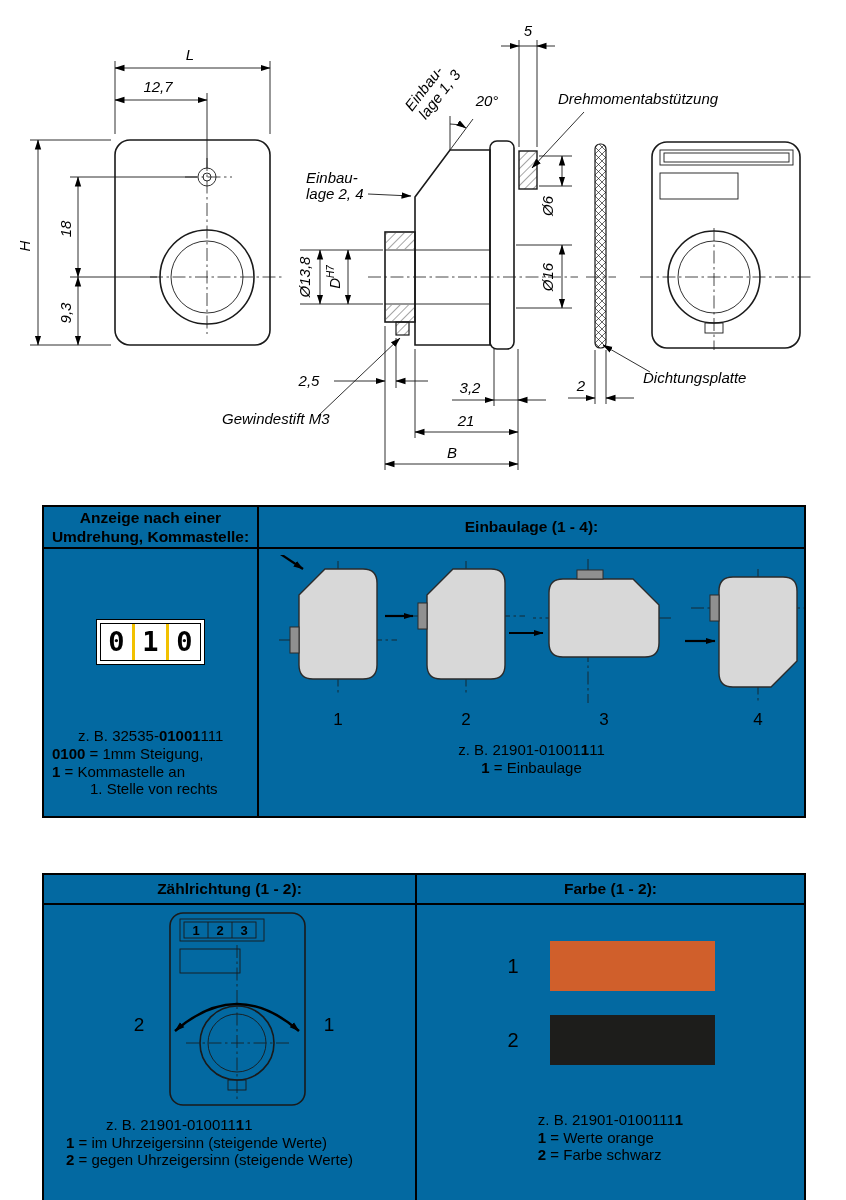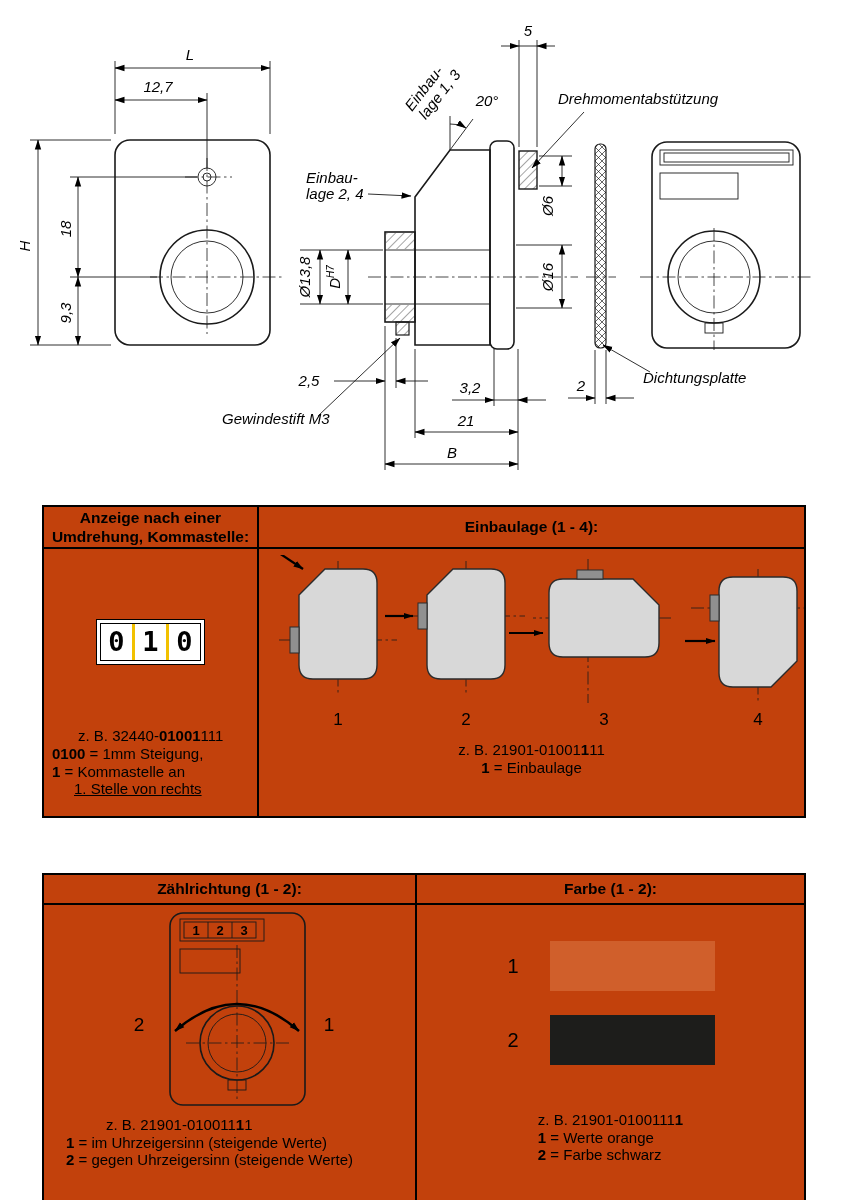--- a/index.html
+++ b/index.html
@@ -17,37 +17,37 @@
   .thin{fill:none;stroke:#1a1a1a;stroke-width:0.9;}
   .dim{fill:none;stroke:#1a1a1a;stroke-width:0.9;}
   .cl{fill:none;stroke:#1a1a1a;stroke-width:0.8;stroke-dasharray:13 3.5 2.5 3.5;}
   .shape{fill:#d8d8d8;stroke:#2b2b2b;stroke-width:1.4;}
   .tab{fill:#909090;stroke:#2b2b2b;stroke-width:1;}
   .arrow{stroke:#000;stroke-width:2.2;fill:none;}
   .arrow2{stroke:#000;stroke-width:2.4;fill:none;}
   .drawing{position:absolute;top:0;left:0;}
 
   
-  .tbl{position:absolute;background:#c2410c;border:2px solid #000;display:grid;box-sizing:border-box;}
+  .tbl{position:absolute;background:#0369a1;border:2px solid #000;display:grid;box-sizing:border-box;}
   #t1{left:42px;top:505px;width:764px;height:313px;
       grid-template-columns:215px 1fr;grid-template-rows:42px 1fr;}
   #t2{left:42px;top:873px;width:764px;height:345px;
       grid-template-columns:373px 1fr;grid-template-rows:30px 1fr;}
   .hdr{font-weight:bold;font-size:15.5px;text-align:center;line-height:1.25;
        display:flex;flex-direction:column;justify-content:center;}
   .hb{border-bottom:2px solid #000;}
   .hr{border-right:2px solid #000;}
   .cr{border-right:2px solid #000;}
   .cell{display:flex;flex-direction:column;align-items:center;overflow:hidden;}
 
   .tb{font-size:15px;line-height:1.18;}
   .tb b{font-weight:bold;}
   .tb1{margin-top:auto;margin-bottom:18px;align-self:flex-start;padding-left:8px;}
   .indent1{margin-left:26px;}
-  .indent2{margin-left:22px;text-decoration:underline;}
+  .indent2{margin-left:38px;}
   .tbc{text-align:center;margin-top:4px;}
   .tb2l{align-self:flex-start;padding-left:22px;margin-top:2px;}
   .indent3{margin-left:40px;}
   .tb2r{margin-top:auto;margin-bottom:52px;align-self:center;}
 
   
   .counter{border:1.6px solid #000;padding:3px;background:#fff;margin-top:70px;}
   .counter-inner{border:1.6px solid #000;display:flex;}
   .cdigit{width:31px;font-family:"DejaVu Sans Mono",monospace;font-weight:bold;
           font-size:27px;line-height:36px;text-align:center;}
@@ -252,21 +252,21 @@
       <div class="counter">
         <div class="counter-inner">
           <span class="cdigit">0</span>
           <span class="csep" style="background: rgb(242, 193, 0);"></span>
           <span class="cdigit">1</span>
           <span class="csep" style="background: rgb(242, 193, 0);"></span>
           <span class="cdigit">0</span>
         </div>
       </div>
       <div class="tb tb1">
-        <div class="indent1"><span>z. B. 32440-</span><b>01001</b><span>111</span></div>
+        <div class="indent1"><span>z. B. 32535-</span><b>01001</b><span>111</span></div>
         <div><b>0100</b><span> = 1mm Steigung,</span></div>
         <div><b>1</b><span> = Kommastelle an</span></div>
         <div class="indent2"><span>1. Stelle von rechts</span></div>
       </div>
     </div>
 
     <div class="cell">
       <svg class="pos-svg" viewBox="0 0 545 182" width="545" height="182">
         <g transform="translate(40,14)">
           <line class="cl" x1="-20" y1="71" x2="98" y2="71"></line>

